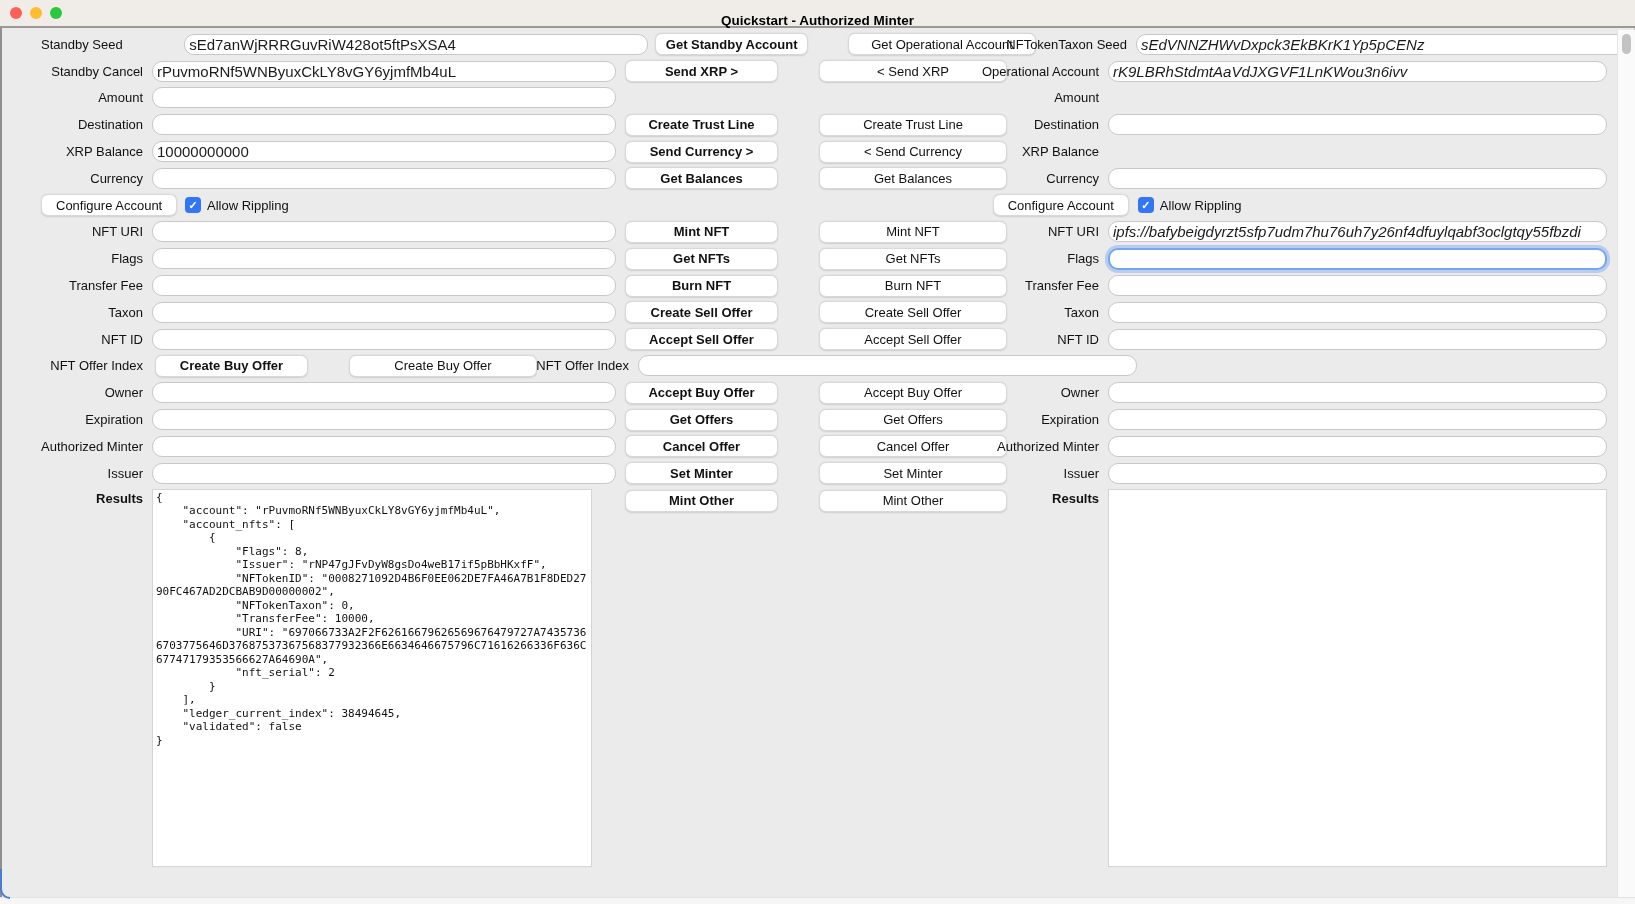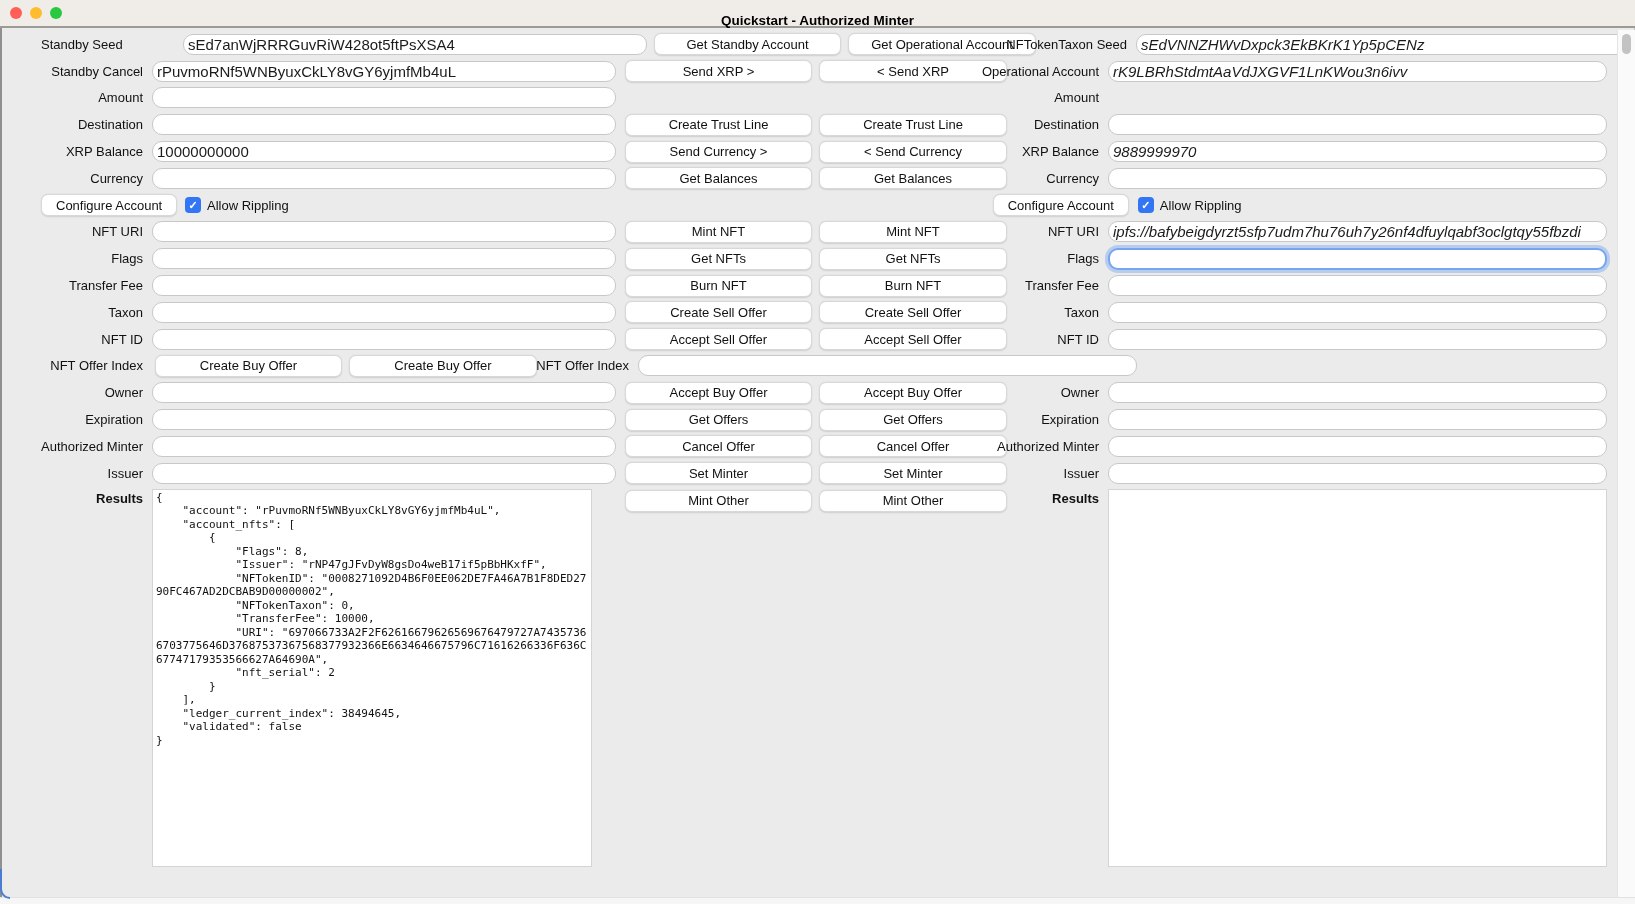--- a/index.html
+++ b/index.html
@@ -54,21 +54,21 @@
     border:2px solid #76a6f0; height:22px; padding:0 3px;
     box-shadow:0 0 0 3px rgba(122,167,239,0.45);
   }
   
   .btn {
     height:22px; background:#fff; border:1px solid #d8d8d8; border-radius:7px;
     font-family:"Liberation Sans", sans-serif; font-size:13px; color:#111;
     box-shadow:0 0.5px 1.5px rgba(0,0,0,0.12); cursor:default;
     display:flex; align-items:center; justify-content:center; width:100%;
   }
-  .b1 .btn { width:187px; }
+  .b1 .btn { width:153px;font-weight:bold; }
   .b2 .btn { width:188px; }
   .cfg-btn { width:auto; padding:0 14px; white-space:nowrap; }
   
   .cb {
     width:16px; height:16px; border-radius:4px; background:#3276f5;
     display:inline-flex; align-items:center; justify-content:center;
     margin-right:6px; flex:0 0 auto;
   }
   .cb .check { color:#fff; font-size:11px; font-weight:700; line-height:1; }
   .cb-label { font-size:13px; color:#111; }
@@ -203,23 +203,20 @@
           <input class="tf" value="10000000000" style="">
         </div>
       <div class="cell b1">
           <button class="btn">Send Currency &gt;</button>
         </div>
       <div class="cell b2">
           <button class="btn">&lt; Send Currency</button>
         </div>
       <div class="cell lab-r">
           <span class="lbl">XRP Balance</span>
-        </div>
-      <div class="cell fld-r">
-          <input class="tf" value="9889999970" style="">
         </div>
     </div>
 
     <div class="row">
       <div class="cell lab-l">
           <span class="lbl">Currency</span>
         </div>
       <div class="cell fld-l">
           <input class="tf" value="" style="">
         </div>

